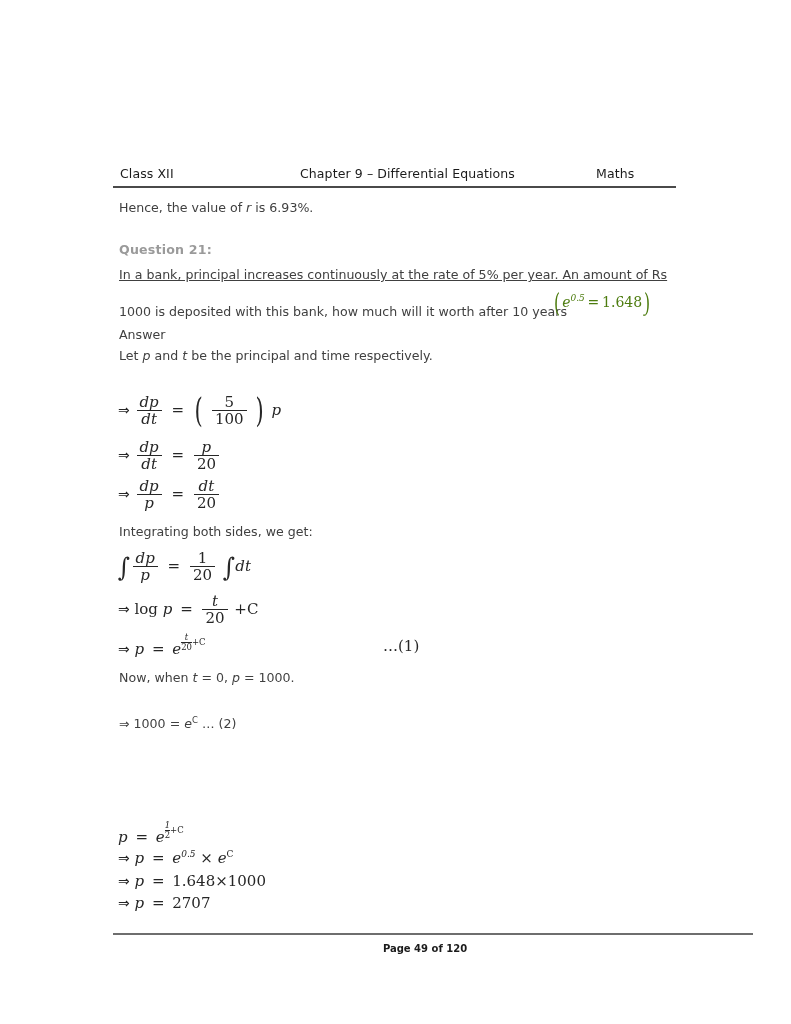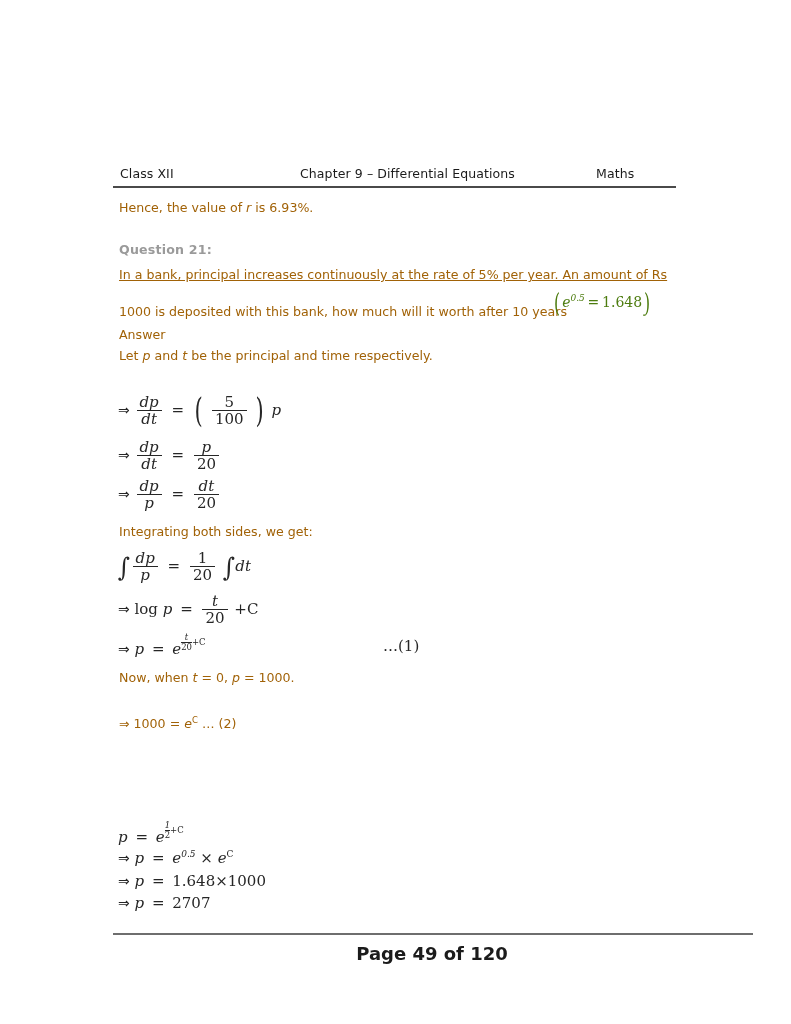--- a/index.html
+++ b/index.html
@@ -50,21 +50,21 @@
     width: 563px;
     height: 2px;
     background: #4a4a4a;
   }
 
   
   .txt {
     position: absolute;
     font-family: "DejaVu Sans", sans-serif;
     font-size: 12.6px;
-    color: #a16207;
+    color: #404040;
     line-height: 1.35;
     white-space: nowrap;
   }
   .txt i { font-style: italic; }
 
   .qlabel {
     position: absolute;
     font-family: "DejaVu Sans", sans-serif;
     font-size: 12.6px;
     font-weight: bold;
@@ -168,26 +168,26 @@
   .footer-rule {
     position: absolute;
     left: 113px;
     top: 895px;
     width: 640px;
     height: 2px;
     background: #6e6e6e;
   }
   .footer-text {
     position: absolute;
-    left: 112px;
+    left: 105px;
     top: 905px;
     width: 640px;
     text-align: center;
     font-family: "DejaVu Sans", sans-serif;
-    font-size: 18px;
+    font-size: 10px;
     font-weight: bold;
     color: #1b1b1b;
   }
 </style>
 </head>
 <body>
 
 <div class="page">
 
   <div class="header">

